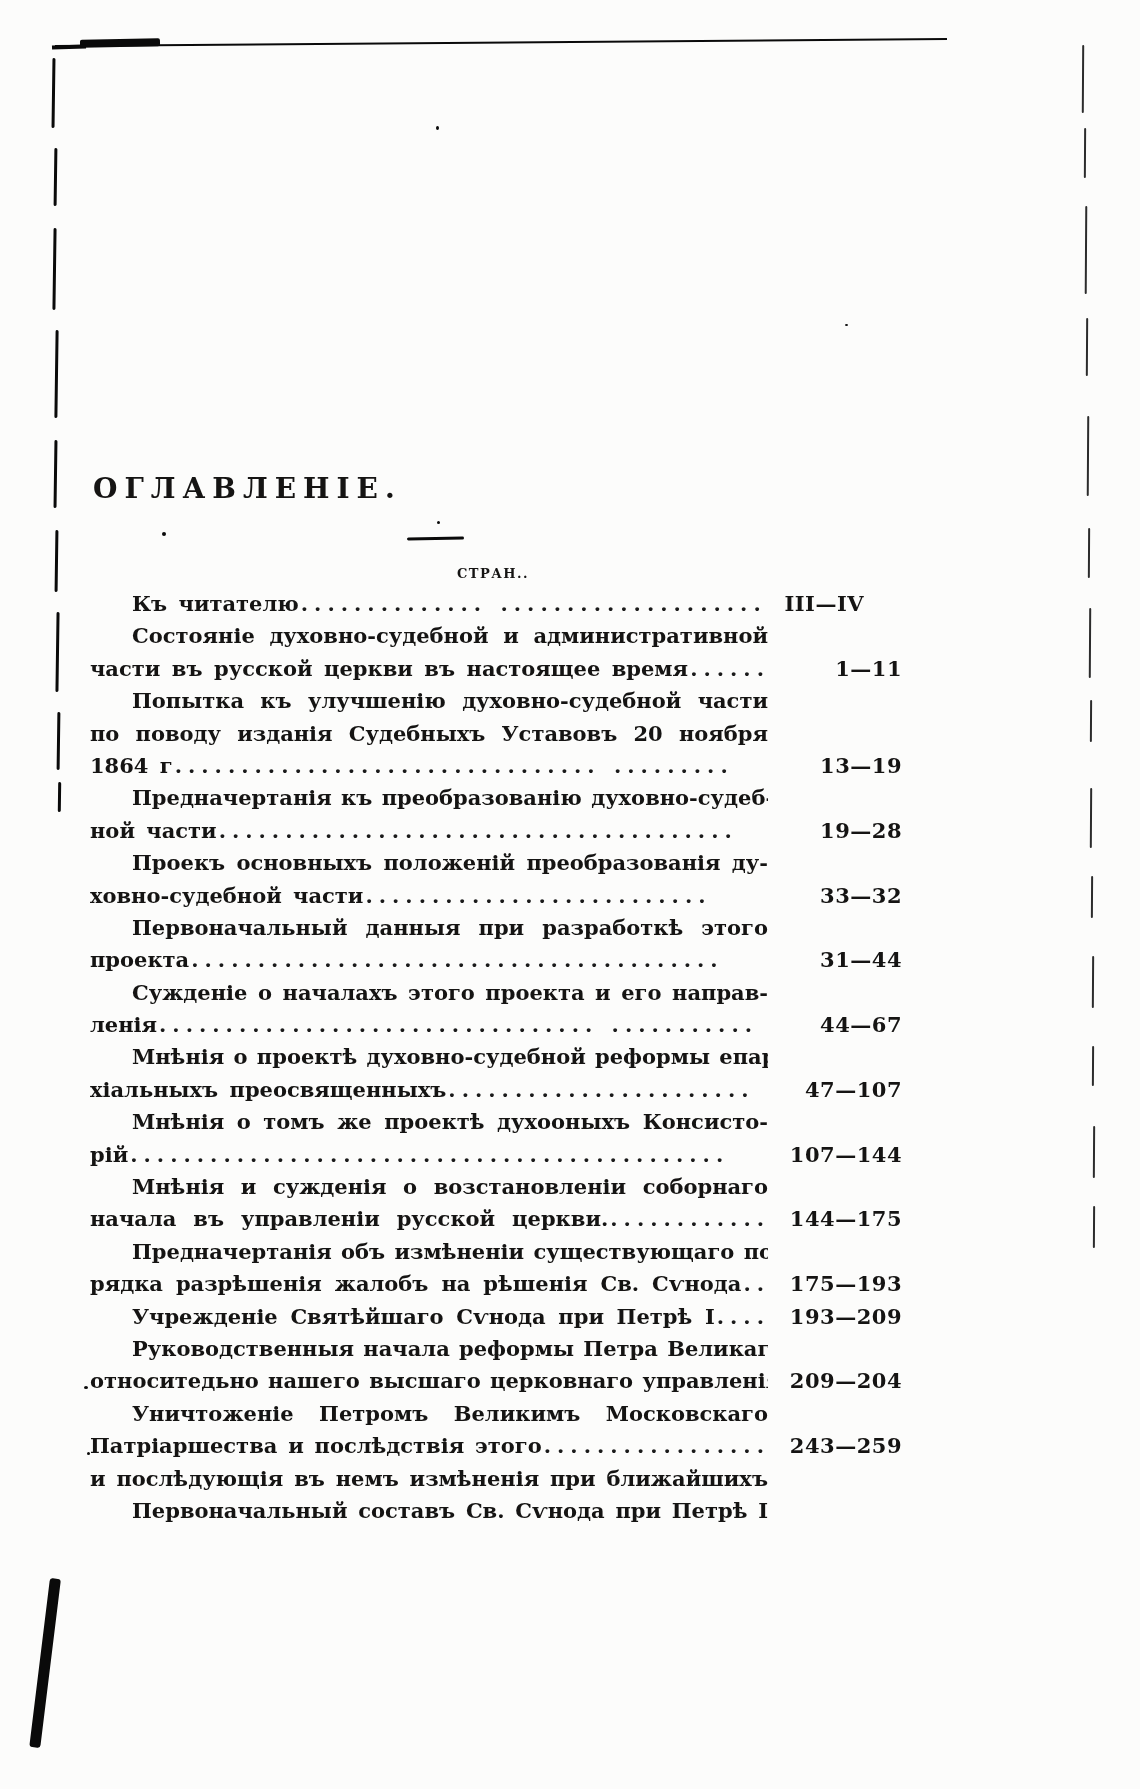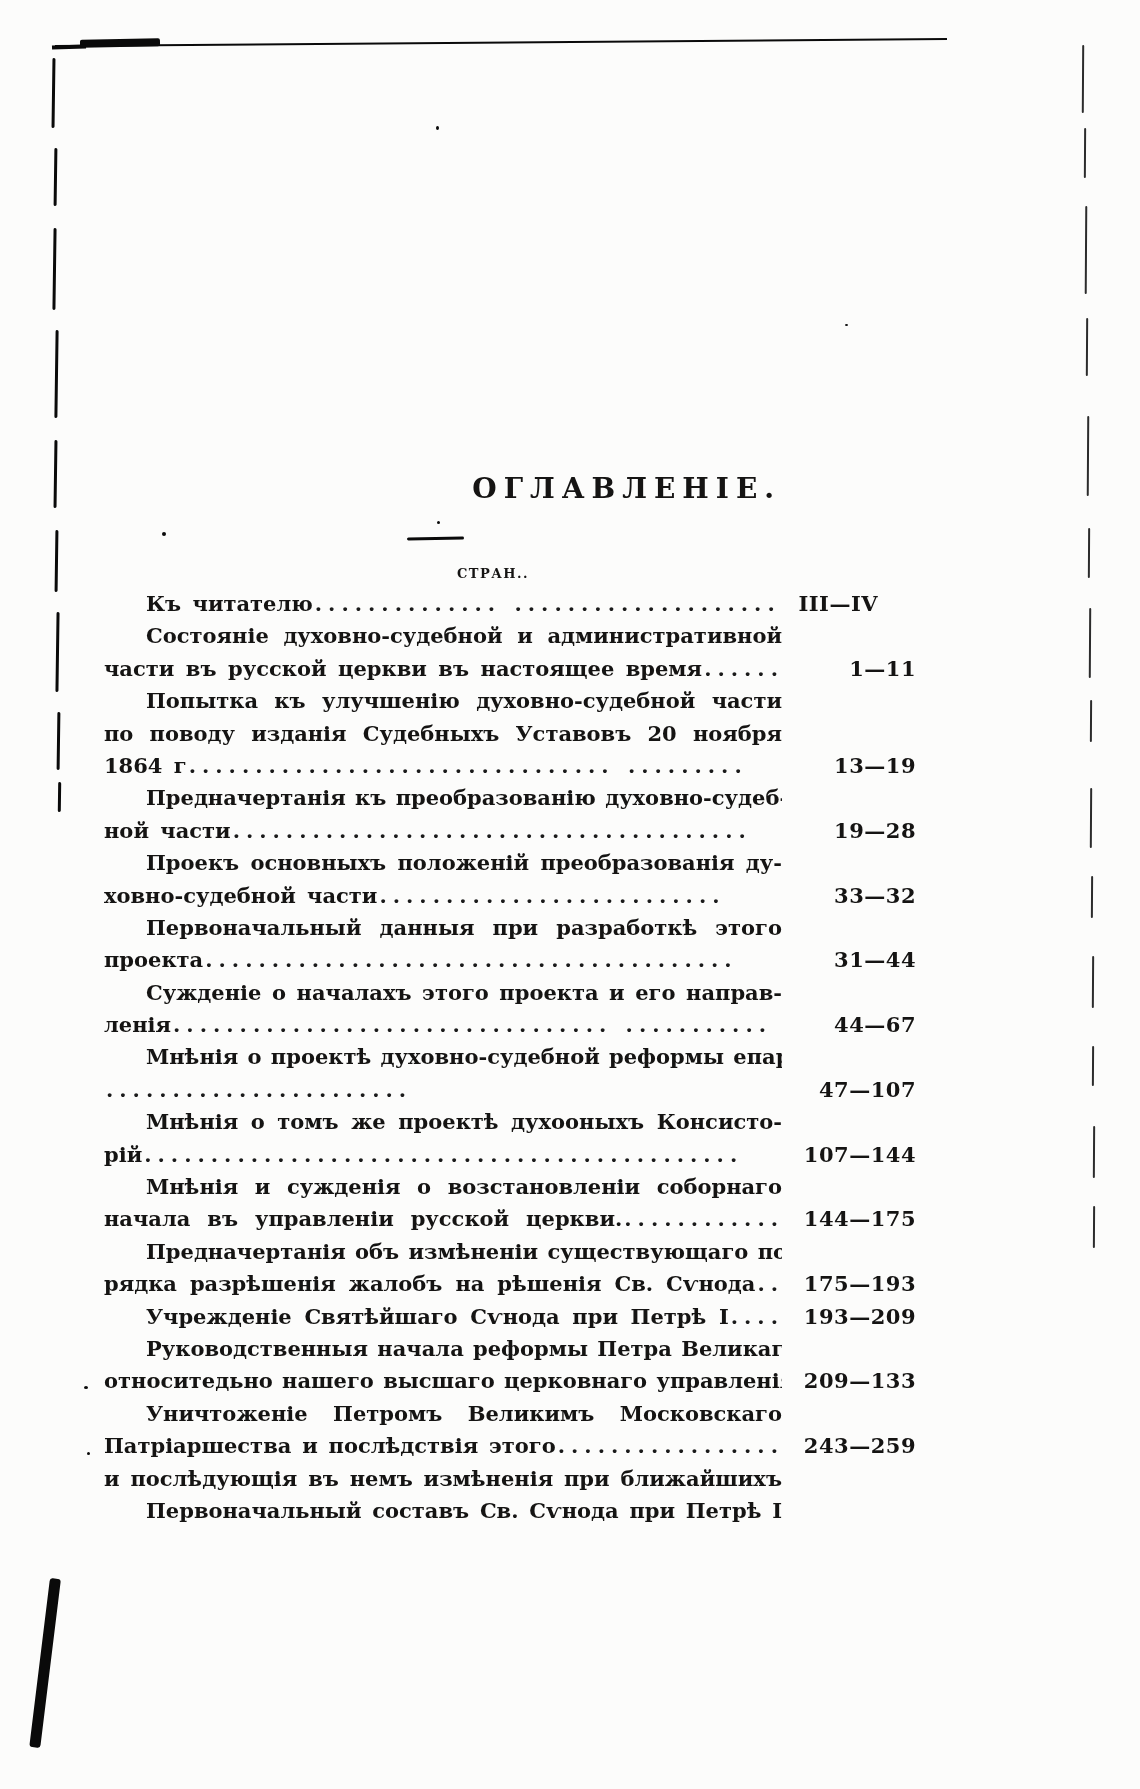--- a/index.html
+++ b/index.html
@@ -14,30 +14,30 @@
   .a-topline{left:55px;top:45px;width:892px;height:2px;transform:rotate(-0.45deg);transform-origin:left center;}
   .a-topblob{left:80px;top:39px;width:80px;height:8px;transform:rotate(-1.2deg);border-radius:2px;}
   .a-topstart{left:52px;top:45px;width:34px;height:4px;transform:rotate(-2deg);}
   .a-bottomstroke{left:50px;top:1578px;width:11px;height:170px;transform:rotate(7deg);transform-origin:top left;border-radius:3px;}
   .dashL{width:3px;border-radius:2px;}
   .dashR{width:2px;background:#2c2c2c;border-radius:1px;}
   .speck{border-radius:50%;}
   
   .title{
     position:absolute;left:93px;top:472px;width:812px;
-    text-align:right;padding-right:124px;box-sizing:border-box;
+    text-align:left;padding-right:124px;box-sizing:border-box;
     font-size:28px;font-weight:bold;letter-spacing:7px;
   }
   .title-rule{position:absolute;left:407px;top:537px;width:57px;height:3px;background:#0a0a0a;border-radius:2px;transform:rotate(-1deg);}
   .col-header{
     position:absolute;left:93px;top:566px;width:812px;box-sizing:border-box;
     text-align:center;padding-right:12px;
     font-size:13px;font-weight:bold;letter-spacing:1.5px;
   }
-  #toc{position:absolute;left:104px;top:588px;width:812px;}
+  #toc{position:absolute;left:90px;top:588px;width:812px;}
   .toc-line{
     display:flex;align-items:baseline;
     height:32.4px;line-height:32.4px;
     font-size:21px;font-weight:bold;white-space:nowrap;
   }
   .toc-line.indent{padding-left:42px;}
   .toc-line .entry-text{word-spacing:4px;flex:0 0 auto;}
   .toc-line.fill-text .entry-text{
     flex:1 1 auto;text-align:justify;text-align-last:justify;
     word-spacing:2px;overflow:hidden;
@@ -165,20 +165,21 @@
       <span class="entry-text">ленія</span>
       <span class="leader-dots">................................. ...........</span>
       <span class="page-range">44—67</span>
     </div>
     <div class="toc-line fill-text indent">
       <span class="entry-text">Мнѣнія о проектѣ духовно-судебной реформы епар-</span>
       <span class="leader-dots"></span>
       <span class="page-range"></span>
     </div>
     <div class="toc-line fill-dots">
+      <span class="entry-text">хіальныхъ преосвященныхъ</span>
       <span class="leader-dots">.......................</span>
       <span class="page-range">47—107</span>
     </div>
     <div class="toc-line fill-text indent">
       <span class="entry-text">Мнѣнія о томъ же проектѣ духооныхъ Консисто-</span>
       <span class="leader-dots"></span>
       <span class="page-range"></span>
     </div>
     <div class="toc-line fill-dots">
       <span class="entry-text">рій </span>
@@ -211,21 +212,21 @@
       <span class="page-range">193—209</span>
     </div>
     <div class="toc-line fill-text indent">
       <span class="entry-text">Руководственныя начала реформы Петра Великаго</span>
       <span class="leader-dots"></span>
       <span class="page-range"></span>
     </div>
     <div class="toc-line fill-text">
       <span class="entry-text">относитедьно нашего высшаго церковнаго управленія.</span>
       <span class="leader-dots"></span>
-      <span class="page-range">209—133</span>
+      <span class="page-range">209—204</span>
     </div>
     <div class="toc-line fill-text indent">
       <span class="entry-text">Уничтоженіе Петромъ Великимъ Московскаго</span>
       <span class="leader-dots"></span>
       <span class="page-range"></span>
     </div>
     <div class="toc-line fill-text">
       <span class="entry-text">Патріаршества и послѣдствія этого</span>
       <span class="leader-dots">.................</span>
       <span class="page-range">243—259</span>

